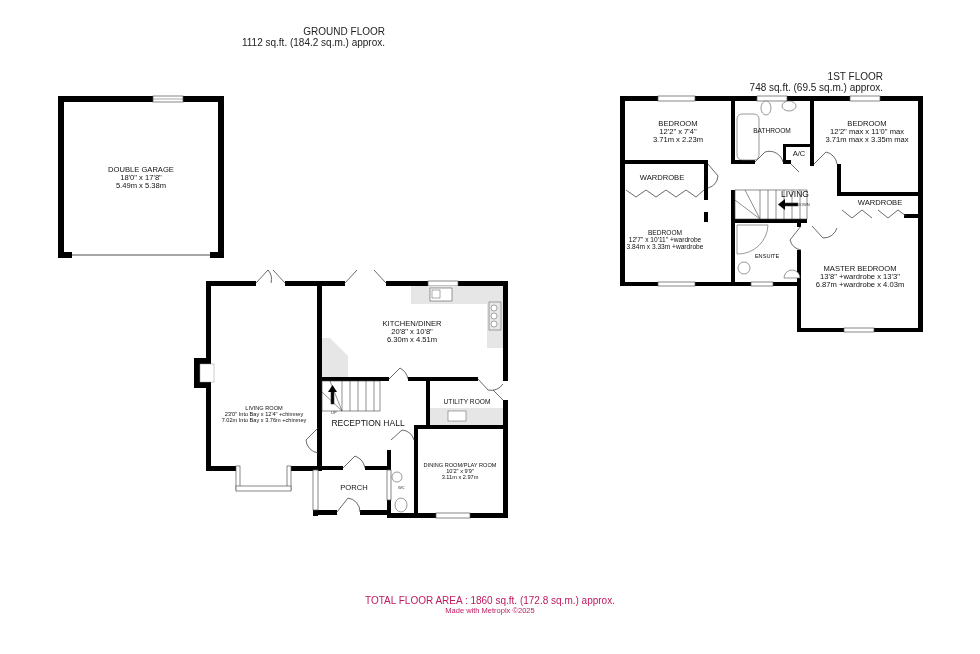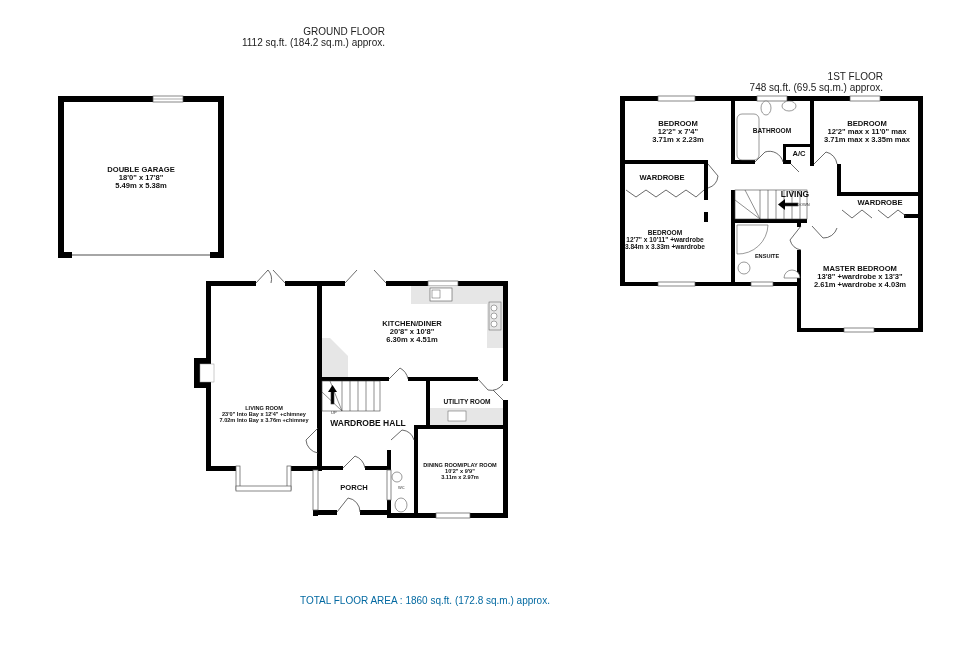--- a/index.html
+++ b/index.html
@@ -1,27 +1,27 @@
 <!DOCTYPE html>
 <html><head>
 <meta charset="utf-8">
 <style>
   html, body { margin:0; padding:0; background:#ffffff; }
   body { width:980px; height:654px; position:relative; overflow:hidden; font-family:"Liberation Sans", sans-serif; color:#111; }
   .floor-heading { position:absolute; text-align:right; font-size:10px; line-height:11px; color:#222; width:220px; }
   .floor-heading .t { display:block; }
   svg.plan { position:absolute; left:0; top:0; }
-  .room-label { position:absolute; text-align:center; font-weight:bold; color:#111; line-height:1.05; white-space:nowrap; transform:translateX(-50%); }
+  .room-label { position:absolute; text-align:center; font-weight:normal; color:#111; line-height:1.05; white-space:nowrap; transform:translateX(-50%); }
   .room-label .name { display:block; }
   .room-label .dim { display:block; }
   .fs9 { font-size:8.5px; }
   .fs8 { font-size:7.6px; }
   .fs7 { font-size:6.6px; }
   .fs6 { font-size:5.6px; }
-  .footer { position:absolute; left:300px; width:380px; text-align:left; color:#0369a1; }
+  .footer { position:absolute; left:300px; width:380px; text-align:center; color:#be185d; }
   .footer .total { font-size:10px; display:block; top:0; }
   .footer .note { font-size:7.5px; display:block; line-height:10px; }
   .small-tag { position:absolute; font-size:4px; color:#333; }
 </style>
 </head>
 <body>
 
 <div class="floor-heading" style="left:165px; top:26px;">
   <span class="t">GROUND FLOOR</span>
   <span class="t">1112 sq.ft. (184.2 sq.m.) approx.</span>
@@ -242,21 +242,21 @@
   <span class="name">KITCHEN/DINER</span>
   <span class="dim">20'8"  x 10'8"</span>
   <span class="dim">6.30m  x 4.51m</span>
 </div>
 
 <div class="room-label fs7" style="left:467px; top:399px;">
   <span class="name">UTILITY ROOM</span>
 </div>
 
 <div class="room-label fs9" style="left:368px; top:419px;">
-  <span class="name">WARDROBE HALL</span>
+  <span class="name">RECEPTION HALL</span>
 </div>
 
 <div class="room-label fs6" style="left:460px; top:463px;">
   <span class="name">DINING ROOM/PLAY ROOM</span>
   <span class="dim">10'2"  x 9'9"</span>
   <span class="dim">3.11m  x 2.97m</span>
 </div>
 
 <div class="room-label fs8" style="left:354px; top:484px;">
   <span class="name">PORCH</span>
@@ -304,18 +304,19 @@
   <span class="name">ENSUITE</span>
 </div>
 
 <div class="room-label fs8" style="left:880px; top:199px;">
   <span class="name">WARDROBE</span>
 </div>
 
 <div class="room-label fs8" style="left:860px; top:265px;">
   <span class="name">MASTER BEDROOM</span>
   <span class="dim">13'8" +wardrobe x 13'3"</span>
-  <span class="dim">2.61m +wardrobe x 4.03m</span>
+  <span class="dim">6.87m +wardrobe x 4.03m</span>
 </div>
 
 <div class="footer" style="top:595px;">
   <span class="total">TOTAL FLOOR AREA : 1860 sq.ft. (172.8 sq.m.) approx.</span>
+  <span class="note">Made with Metropix ©2025</span>
 </div>
 
 </body></html>

